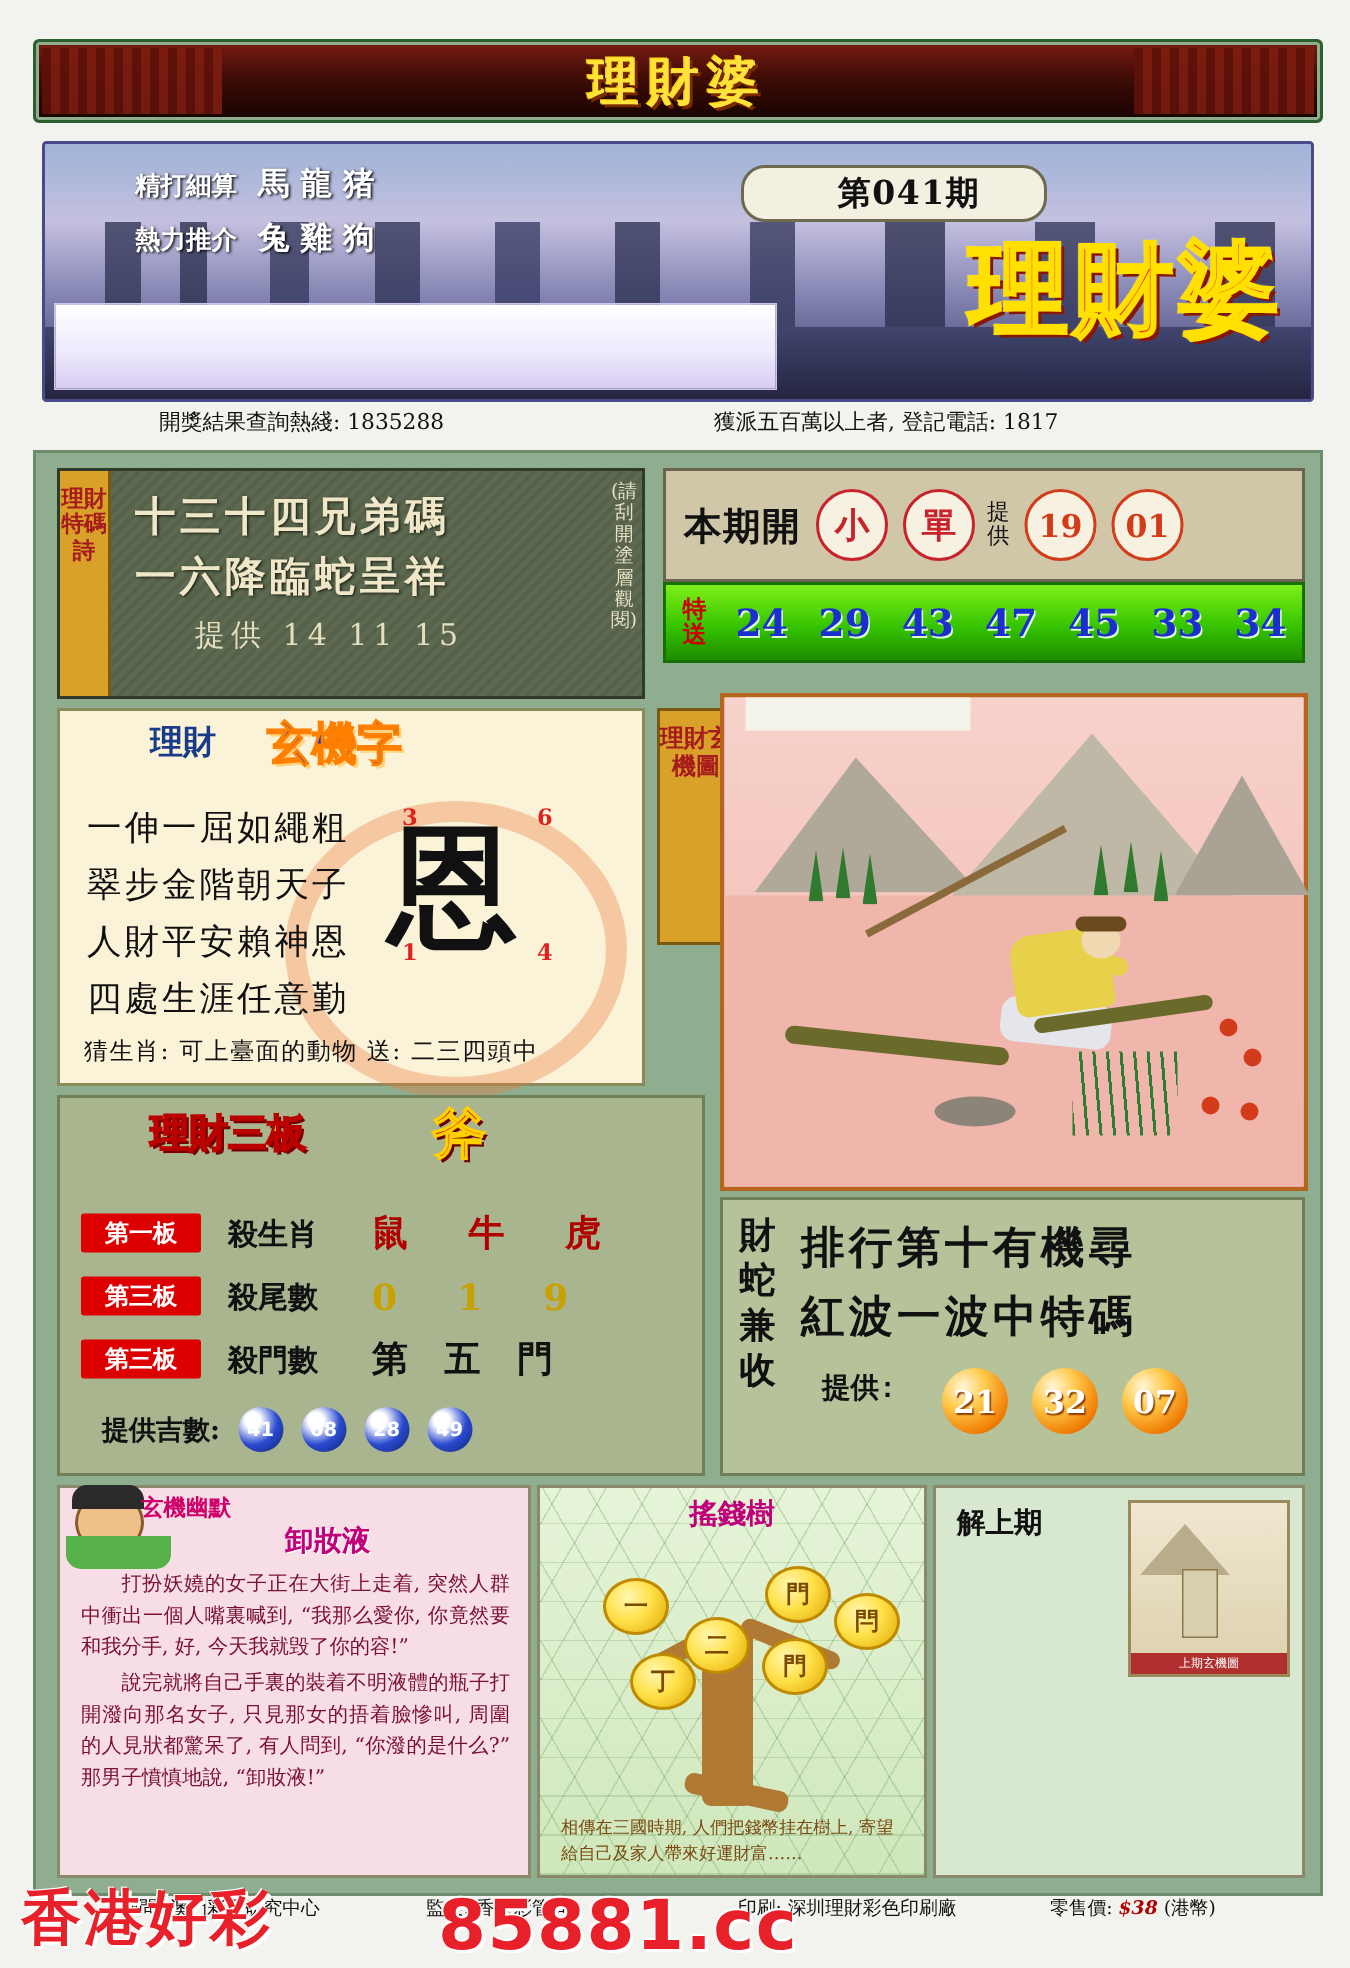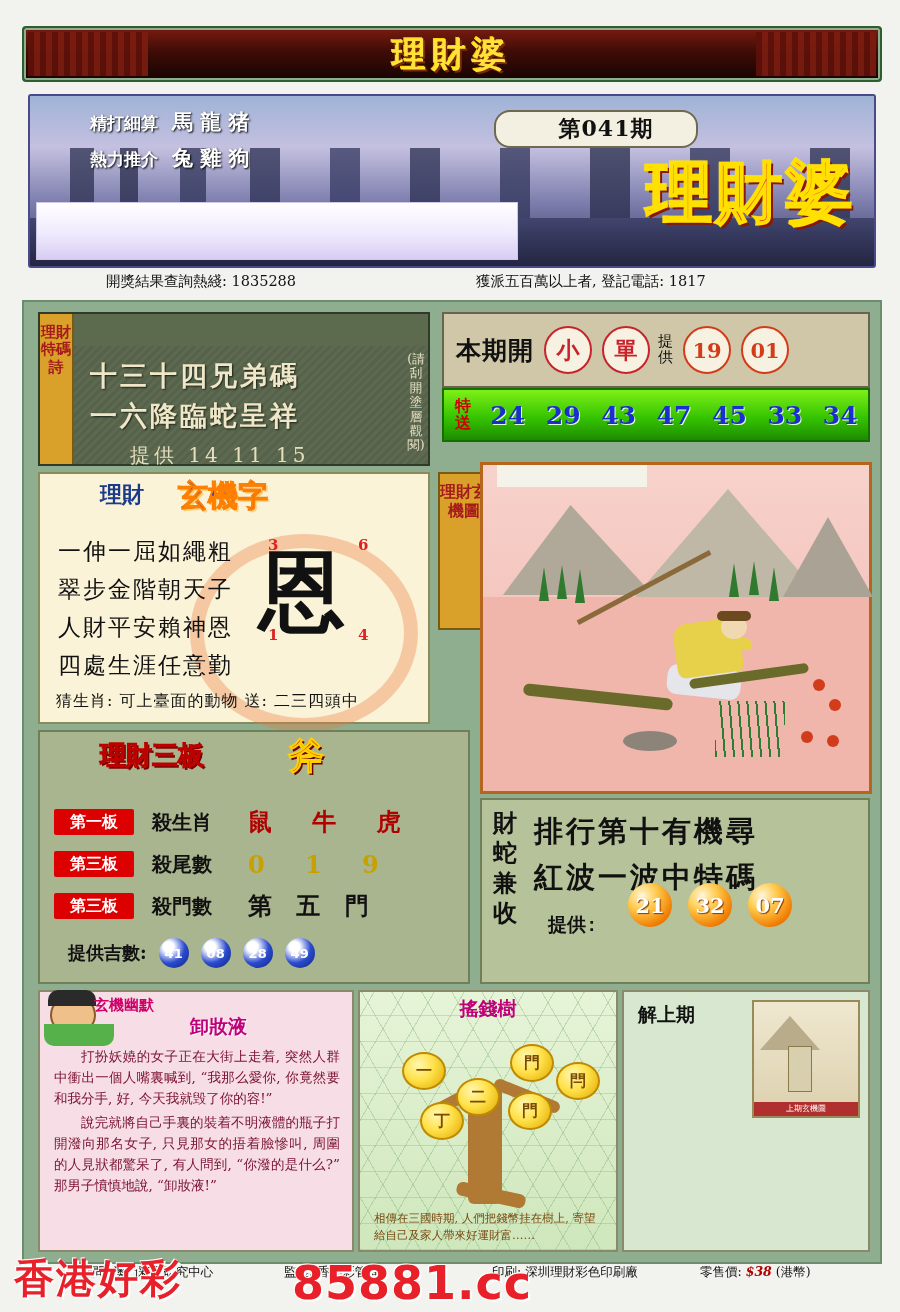--- a/index.html
+++ b/index.html
@@ -101,21 +101,21 @@
     background:#5c6a4e;border:2px solid #2f3a28;
     display:flex;
   }
   .poem-side{
     width:34px;background:#d9a02a;border-right:2px solid #7a5a10;
     color:#a61b1b;font-family:"DejaVu Serif","Liberation Serif",serif;
     font-weight:bold;font-size:15px;line-height:1.15;text-align:center;
     padding-top:10px;box-sizing:border-box;
   }
   .poem-body{position:relative;flex:1;
-    background:repeating-linear-gradient(135deg,#56634a 0 3px,#5d6a51 3px 6px);margin-top:32px;}
+    background:repeating-linear-gradient(135deg,#56634a 0 3px,#5d6a51 3px 6px);}
   .poem-line{
     color:#efe7c8;font-family:"DejaVu Serif","Liberation Serif",serif;
     font-size:27px;font-weight:bold;letter-spacing:3px;
     text-shadow:1px 1px 2px #1c2117;
     position:absolute;left:16px;
   }
   .poem-line.l1{top:12px;}
   .poem-line.l2{top:52px;}
   .poem-sup{
     position:absolute;left:56px;top:96px;color:#e6dfbe;
@@ -281,21 +281,21 @@
     position:absolute;left:6px;top:8px;width:34px;height:160px;
     font-family:"DejaVu Serif","Liberation Serif",serif;font-size:24px;font-weight:bold;color:#111;
     line-height:1.25;text-align:center;
   }
   .rtext .rl{position:absolute;left:52px;
     font-family:"DejaVu Serif","Liberation Serif",serif;font-size:29px;font-weight:bold;color:#111;letter-spacing:3px;}
   .rtext .rl1{top:12px;}
   .rtext .rl2{top:58px;}
   .rtext .prov{position:absolute;left:66px;top:112px;
     font-family:Liberation Mono, monospace;font-size:19px;font-weight:bold;color:#111;}
-  .rtext .bigballs{position:absolute;left:146px;top:83px;display:flex;}
+  .rtext .bigballs{position:absolute;left:146px;top:112px;display:flex;}
   .bball{
     width:44px;height:44px;border-radius:50%;margin-right:16px;
     background:radial-gradient(circle at 32% 28%,#fff6d8 0%,#ffc94a 35%,#ef7a00 75%,#c04e00 100%);
     color:#fff;font-family:"DejaVu Serif","Liberation Serif",serif;font-size:21px;font-weight:bold;
     display:flex;align-items:center;justify-content:center;text-shadow:1px 1px 1px #8a3a00;
   }
 
   
   .joke{
     position:absolute;left:14px;top:688px;width:312px;height:258px;

